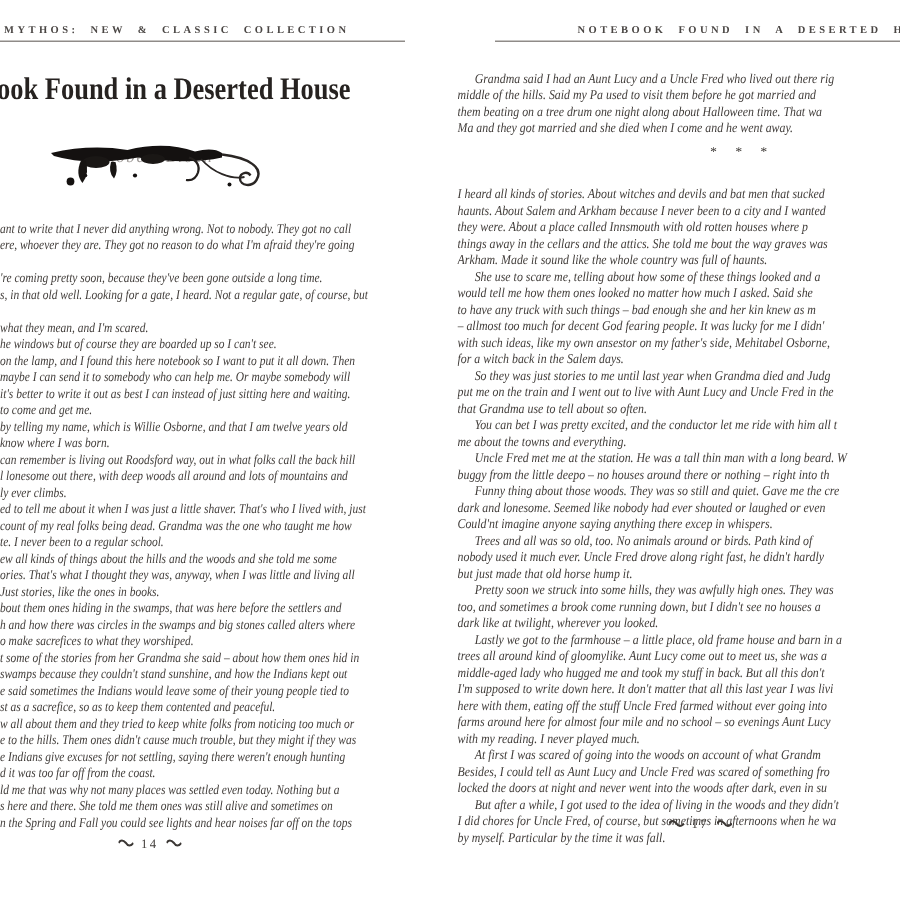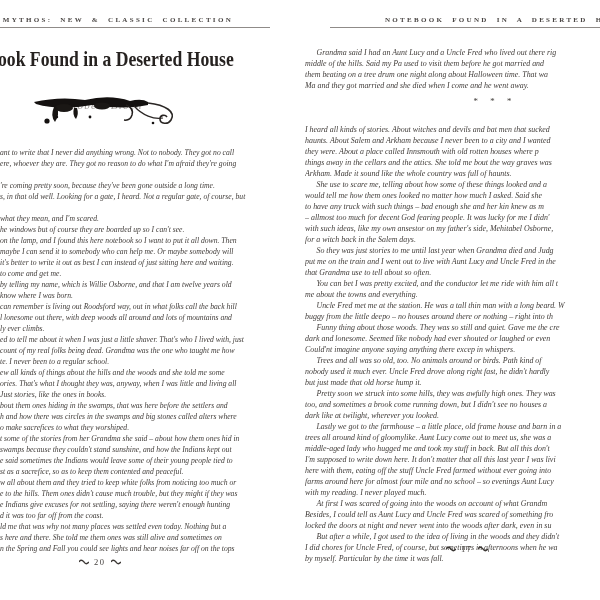--- a/index.html
+++ b/index.html
@@ -148,21 +148,21 @@
       <div class="bline">I did chores for Uncle Fred, of course, but sometimes in afternoons when he wa</div>
       <div class="bline">by myself. Particular by the time it was fall.</div>
     </div>
 
   <div class="footer footer-left">
     <span class="orn-mini">
       <svg width="10" height="6" viewBox="0 0 10 6">
           <path d="M0 3 q2 -3.4 5 0 q2 3.4 5 0" fill="none" stroke="#3c3835" stroke-width="1.4"></path>
         </svg>
     </span>
-    <span class="pagenum">20</span>
+    <span class="pagenum">14</span>
     <span class="orn-mini">
       <svg width="10" height="6" viewBox="0 0 10 6">
           <path d="M0 3 q2 -3.4 5 0 q2 3.4 5 0" fill="none" stroke="#3c3835" stroke-width="1.4"></path>
         </svg>
     </span>
   </div>
   <div class="footer footer-right">
     <span class="orn-mini">
       <svg width="10" height="6" viewBox="0 0 10 6">
           <path d="M0 3 q2 -3.4 5 0 q2 3.4 5 0" fill="none" stroke="#3c3835" stroke-width="1.4"></path>

